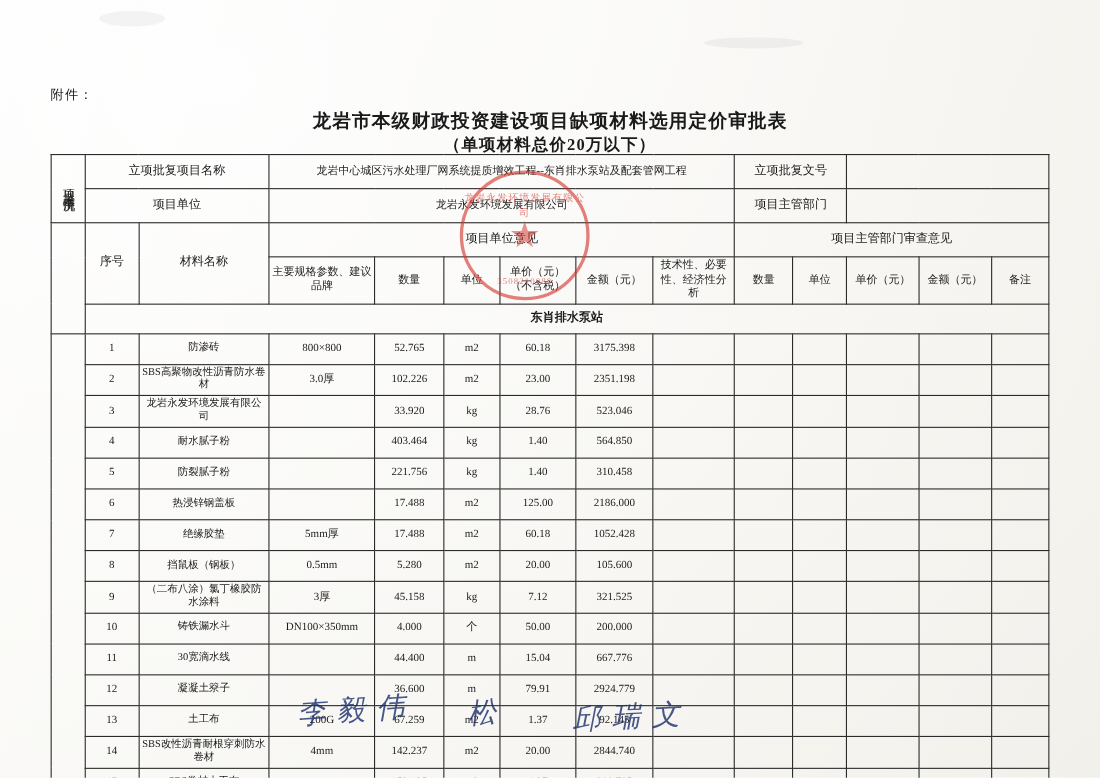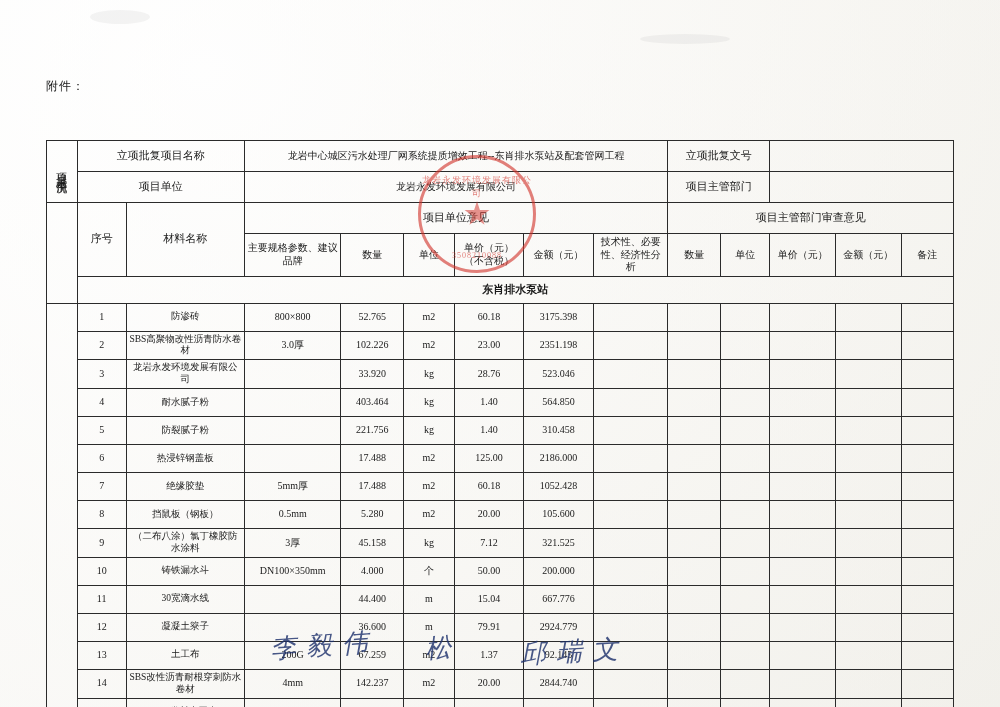--- a/index.html
+++ b/index.html
@@ -162,20 +162,22 @@
 </style>
 </head>
 <body>
 
 <div class="page">
   <div class="paper-tint"></div>
   <div class="smudge" style="left:90px; top:10px; width:60px; height:14px;"></div>
   <div class="smudge" style="left:640px; top:34px; width:90px; height:10px;"></div>
 
   <div class="attach-label">附件：</div>
+  <div class="doc-title">龙岩市本级财政投资建设项目缺项材料选用定价审批表</div>
+  <div class="doc-subtitle">（单项材料总价20万以下）</div>
 
   <table class="main">
     <tbody>
       <tr class="h-row">
         <td rowspan="2" style="width:28px;">
           <span class="vert">项目基本情况</span>
         </td>
         <td colspan="2" style="width:180px;" class="cell-label">立项批复项目名称</td>
         <td colspan="6" style="width:430px;" class="cell-value">龙岩中心城区污水处理厂网系统提质增效工程--东肖排水泵站及配套管网工程</td>
         <td colspan="2" style="width:110px;" class="cell-label">立项批复文号</td>

